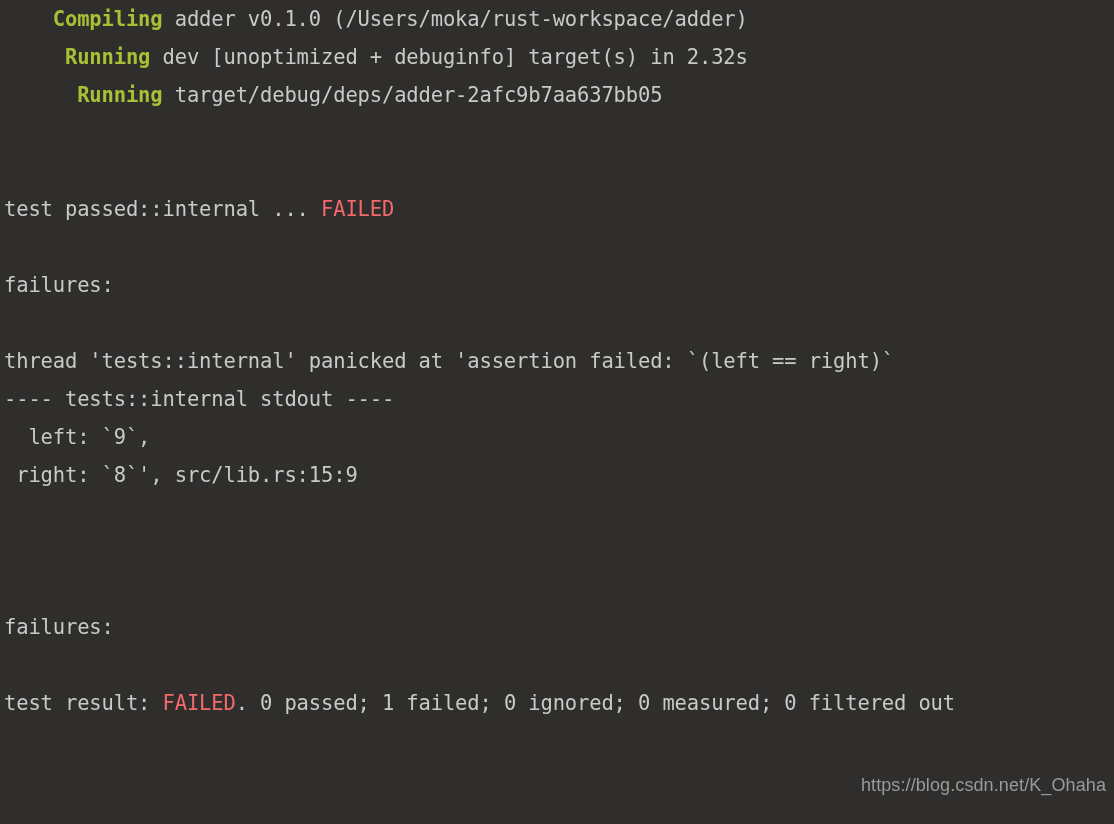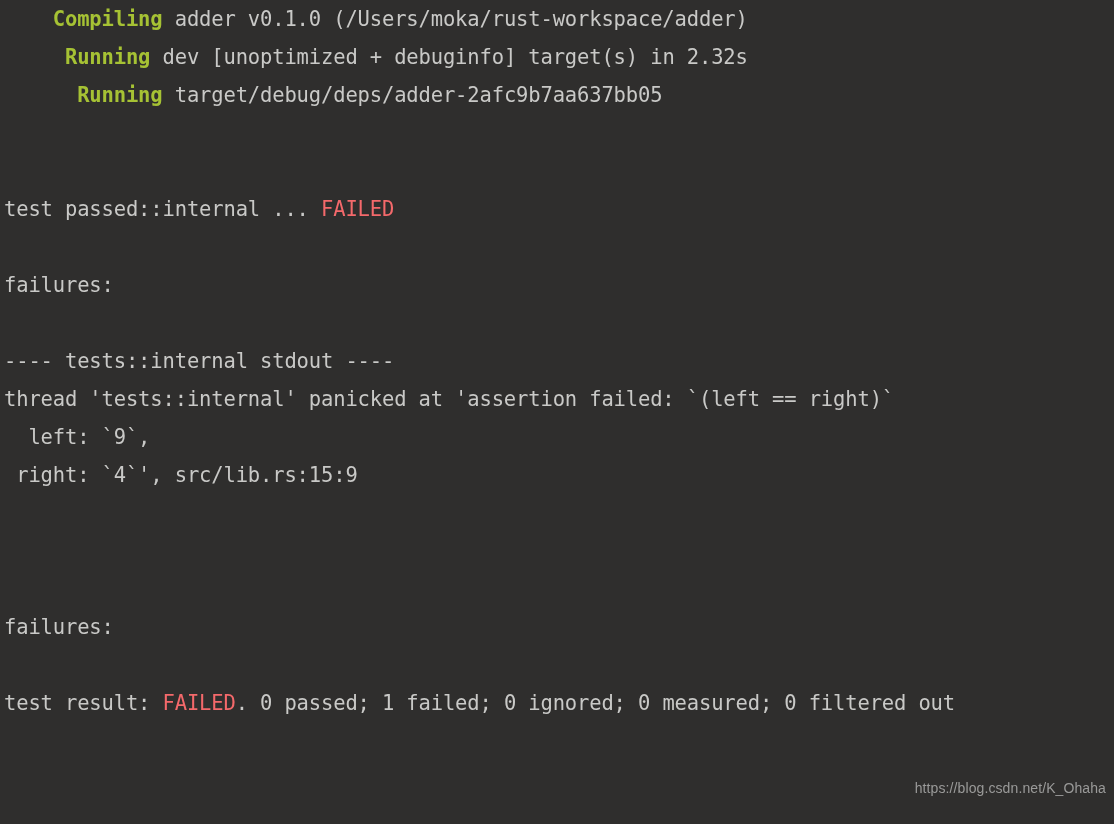--- a/index.html
+++ b/index.html
@@ -51,43 +51,43 @@
     text-align: center;
   }
   .plain {
     color: #c9c9c7;
   }
   #watermark {
     position: absolute;
     right: 8px;
     bottom: 28px;
     font-family: "Liberation Sans", "DejaVu Sans", sans-serif;
-    font-size: 14px;
+    font-size: 18px;
     color: #9a9a99;
     letter-spacing: 0.1px;
     white-space: pre;
   }
 </style>
 </head>
 <body>
 
 <div id="terminal">
     <div class="line"><span class="seg status">    Compiling</span><span class="seg plain"> adder v0.1.0 (/Users/moka/rust-workspace/adder)</span></div>
     <div class="line"><span class="seg status">     Running</span><span class="seg plain"> dev [unoptimized + debuginfo] target(s) in 2.32s</span></div>
     <div class="line"><span class="seg status">      Running</span><span class="seg plain"> target/debug/deps/adder-2afc9b7aa637bb05</span></div>
     <div class="line blank">&nbsp;</div>
     <div class="line blank">&nbsp;</div>
     <div class="line"><span class="seg plain">test passed::internal ... </span><span class="seg fail">FAILED</span></div>
     <div class="line blank">&nbsp;</div>
     <div class="line"><span class="seg plain">failures:</span></div>
     <div class="line blank">&nbsp;</div>
+    <div class="line"><span class="seg plain">thread 'tests::internal' panicked at 'assertion failed: `(left == right)`</span></div>
     <div class="line"><span class="seg plain">---- tests::internal stdout ----</span></div>
-    <div class="line"><span class="seg plain">thread 'tests::internal' panicked at 'assertion failed: `(left == right)`</span></div>
     <div class="line"><span class="seg plain">  left: `9`,</span></div>
-    <div class="line"><span class="seg plain"> right: `4`', src/lib.rs:15:9</span></div>
+    <div class="line"><span class="seg plain"> right: `8`', src/lib.rs:15:9</span></div>
     <div class="line blank">&nbsp;</div>
     <div class="line blank">&nbsp;</div>
     <div class="line blank">&nbsp;</div>
     <div class="line"><span class="seg plain">failures:</span></div>
     <div class="line blank">&nbsp;</div>
     <div class="line"><span class="seg plain">test result: </span><span class="seg fail">FAILED</span><span class="seg plain">. 0 passed; 1 failed; 0 ignored; 0 measured; 0 filtered out</span></div>
   </div>
 
 <div id="watermark">https://blog.csdn.net/K_Ohaha</div>
 

